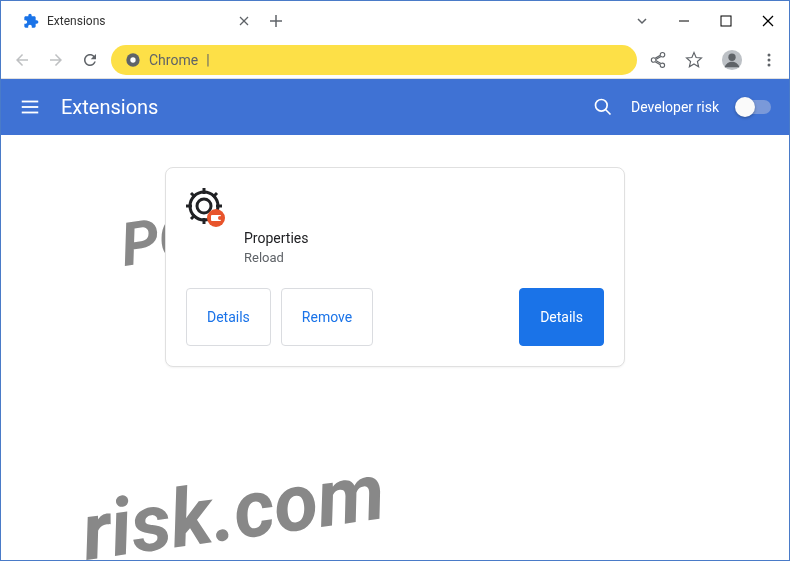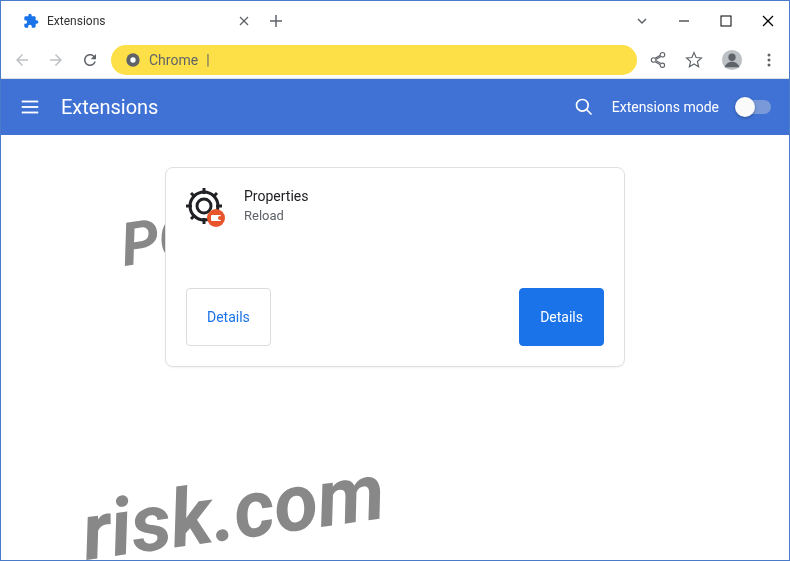--- a/index.html
+++ b/index.html
@@ -33,21 +33,21 @@
     .toggle::after { content: ''; position: absolute; left: -2px; top: -3px; width: 20px; height: 20px; background: #fafafa; border-radius: 50%; box-shadow: 0 1px 3px rgba(0,0,0,0.3); }
     
     .content { padding: 32px; display: flex; justify-content: center; background: #fff; height: calc(100% - 134px); position: relative; }
     .watermark-text { position: absolute; font-size: 60px; font-weight: bold; color: #888; font-style: italic; transform: rotate(-8deg); white-space: nowrap; }
     .wm1 { top: 70px; left: 120px; }
     .wm2 { top: 330px; left: 80px; font-size: 80px; }
     
     .card { width: 460px; height: 200px; background: #fff; border: 1px solid #e0e0e0; border-radius: 8px; padding: 20px; display: flex; flex-direction: column; box-shadow: 0 1px 2px rgba(0,0,0,0.05); position: relative; z-index: 2; }
     .card-top { display: flex; gap: 18px; flex: 1; }
     .ext-icon-wrap { width: 40px; height: 40px; position: relative; }
-    .card-info { flex: 1; }
+    .card-info { flex: 1; margin-top: 42px; }
     .card-name { font-size: 14px; color: #202124; margin-bottom: 4px; }
     .card-desc { font-size: 13px; color: #5f6368; }
     .card-actions { display: flex; gap: 10px; align-items: center; }
     .btn { border: 1px solid #dadce0; background: #fff; color: #1a73e8; font-size: 14px; padding: 20px 20px; border-radius: 4px; cursor: pointer; }
     .btn-primary { background: #1a73e8; color: #fff; border-color: #1a73e8; }
     .spacer { flex: 1; }
   </style>
 </head>
 <body>
 
@@ -129,21 +129,21 @@
       <line x1="3" y1="6" x2="21" y2="6" stroke="#fff" stroke-width="2"></line>
       <line x1="3" y1="12" x2="21" y2="12" stroke="#fff" stroke-width="2"></line>
       <line x1="3" y1="18" x2="21" y2="18" stroke="#fff" stroke-width="2"></line>
     </svg>
   <span class="ext-title">Extensions</span>
   <div class="header-right">
     <svg width="20" height="20" viewBox="0 0 24 24">
         <circle cx="10" cy="10" r="7" stroke="#fff" stroke-width="2" fill="none"></circle>
         <line x1="15" y1="15" x2="21" y2="21" stroke="#fff" stroke-width="2"></line>
       </svg>
-    <span class="dev-mode">Extensions mode</span>
+    <span class="dev-mode">Developer risk</span>
     <div class="toggle"></div>
   </div>
 </div>
 
 <div class="content">
   <div class="watermark-text wm1">PC</div>
   <div class="watermark-text wm2">risk.com</div>
 
   <div class="card">
     <div class="card-top">
@@ -166,17 +166,18 @@
           <circle cx="34" cy="30" r="2" fill="#e8542b"></circle>
         </svg>
       </div>
       <div class="card-info">
         <div class="card-name">Properties</div>
         <div class="card-desc">Reload</div>
       </div>
     </div>
     <div class="card-actions">
       <button class="btn">Details</button>
+      <button class="btn">Remove</button>
       <div class="spacer"></div>
       <button class="btn btn-primary">Details</button>
     </div>
   </div>
 </div>
 
 </body></html>

